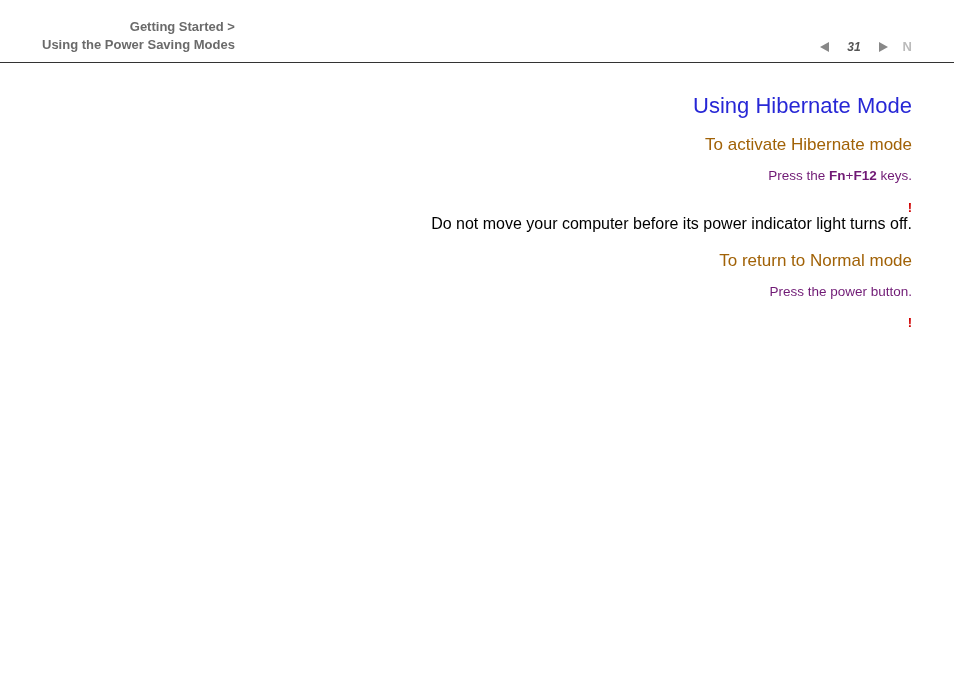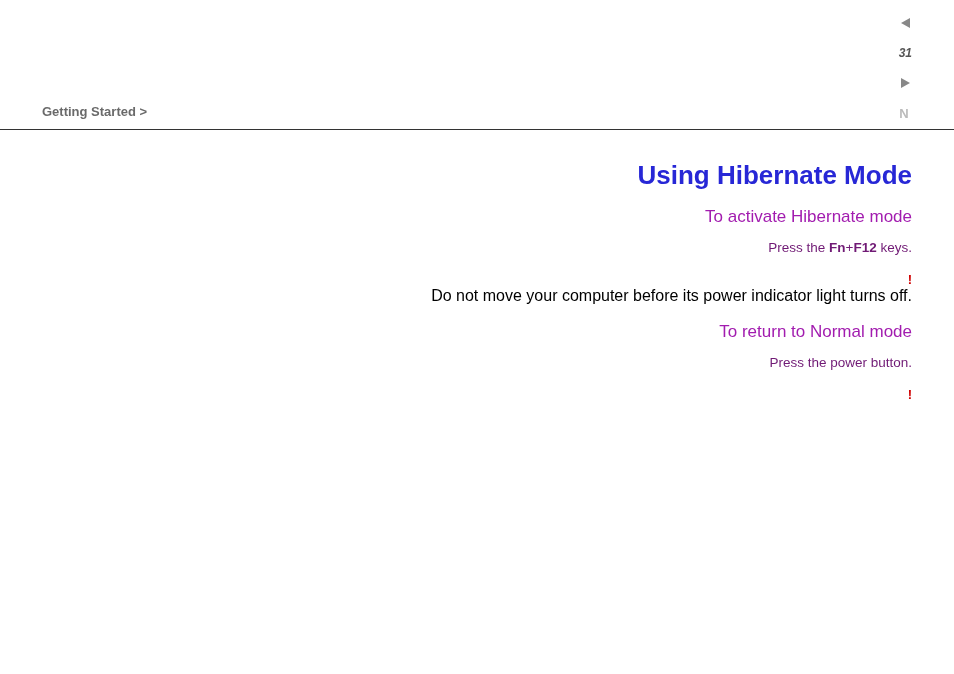--- a/index.html
+++ b/index.html
@@ -28,21 +28,20 @@
       font-weight: bold;
       line-height: 1.4;
     }
     .breadcrumb-line {
       display: block;
     }
     .page-nav {
       display: flex;
       align-items: center;
       gap: 18px;
-      flex-direction: column;
     }
     .nav-arrow {
       display: inline-block;
       width: 0;
       height: 0;
       border-top: 5px solid transparent;
       border-bottom: 5px solid transparent;
     }
     .nav-prev {
       border-right: 9px solid #888;
@@ -62,26 +61,26 @@
       font-weight: bold;
       font-size: 13px;
       color: #bbb;
       margin-left: -3px;
     }
     .content {
       padding: 30px 42px;
     }
     .main-heading {
       color: #2727d6;
-      font-size: 26px;
-      font-weight: bold;
+      font-size: 22px;
+      font-weight: normal;
       margin-bottom: 10px;
     }
     .sub-heading {
-      color: #a21caf;
+      color: #a16207;
       font-size: 17px;
       font-weight: normal;
       margin-top: 16px;
       margin-bottom: 10px;
     }
     .body-text {
       color: #701a75;
       font-size: 13.5px;
       line-height: 1.6;
       margin-bottom: 4px;
@@ -104,20 +103,21 @@
       font-size: 16px;
       line-height: 1.3;
     }
   </style>
 </head>
 <body>
 
 <div class="header">
   <div class="breadcrumb">
     <span class="breadcrumb-line">Getting Started &gt;</span>
+    <span class="breadcrumb-line">Using the Power Saving Modes</span>
   </div>
   <div class="page-nav">
     <span class="nav-arrow nav-prev"></span>
     <span class="page-number">31</span>
     <span class="nav-arrow nav-next"></span>
       <span class="letter-n">N</span>
   </div>
 </div>
 
 <div class="content">

